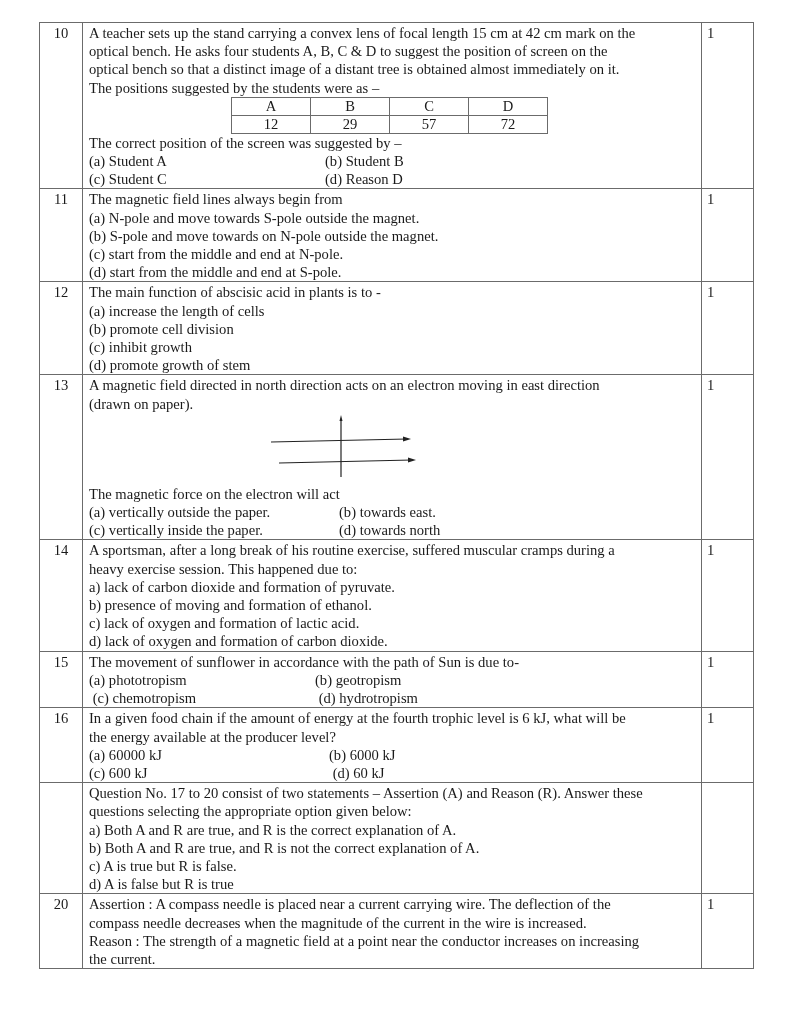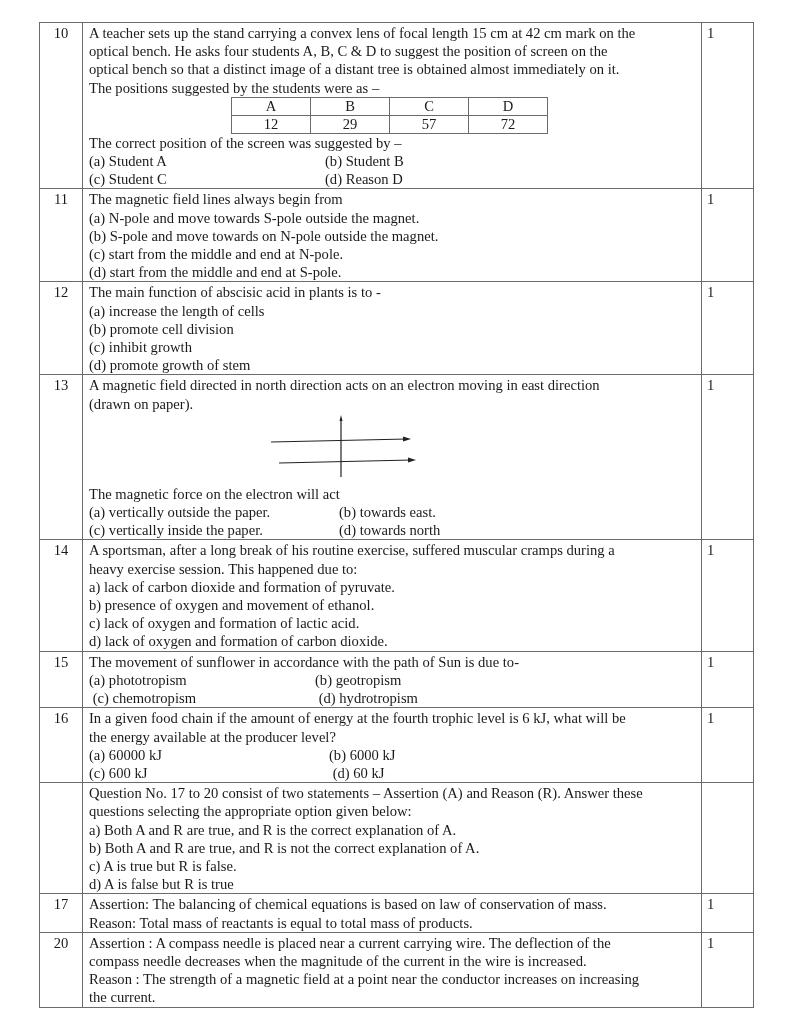--- a/index.html
+++ b/index.html
@@ -113,21 +113,21 @@
     </td>
     <td class="marks">1</td>
   </tr>
 
   <tr>
     <td class="num">14</td>
     <td class="body">
       <div class="line">A sportsman, after a long break of his routine exercise, suffered muscular cramps during a</div>
       <div class="line">heavy exercise session. This happened due to:</div>
       <div class="line">a) lack of carbon dioxide and formation of pyruvate.</div>
-      <div class="line">b) presence of oxygen and movement of ethanol.</div>
+      <div class="line">b) presence of moving and formation of ethanol.</div>
       <div class="line">c) lack of oxygen and formation of lactic acid.</div>
       <div class="line">d) lack of oxygen and formation of carbon dioxide.</div>
     </td>
     <td class="marks">1</td>
   </tr>
 
   <tr>
     <td class="num">15</td>
     <td class="body">
       <div class="line">The movement of sunflower in accordance with the path of Sun is due to-</div>
@@ -166,28 +166,20 @@
       <div class="line">Question No. 17 to 20 consist of two statements – Assertion (A) and Reason (R). Answer these</div>
       <div class="line">questions selecting the appropriate option given below:</div>
       <div class="line">a) Both A and R are true, and R is the correct explanation of A.</div>
       <div class="line">b) Both A and R are true, and R is not the correct explanation of A.</div>
       <div class="line">c) A is true but R is false.</div>
       <div class="line">d) A is false but R is true</div>
     </td>
     <td class="marks"></td>
   </tr>
 
-  <tr>
-    <td class="num">17</td>
-    <td class="body">
-      <div class="line">Assertion: The balancing of chemical equations is based on law of conservation of mass.</div>
-      <div class="line">Reason: Total mass of reactants is equal to total mass of products.</div>
-    </td>
-    <td class="marks">1</td>
-  </tr>
 
   <tr>
     <td class="num">20</td>
     <td class="body">
       <div class="line">Assertion : A compass needle is placed near a current carrying wire. The deflection of the</div>
       <div class="line">compass needle decreases when the magnitude of the current in the wire is increased.</div>
       <div class="line">Reason : The strength of a magnetic field at a point near the conductor increases on increasing</div>
       <div class="line">the current.</div>
     </td>
     <td class="marks">1</td>

